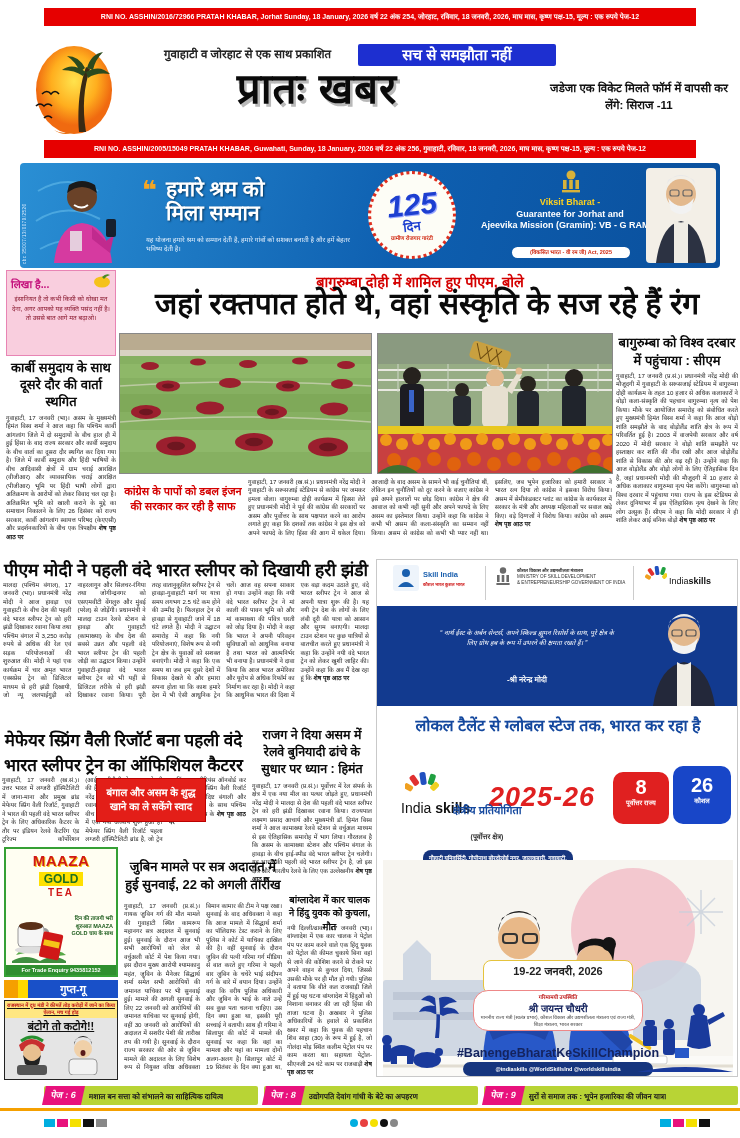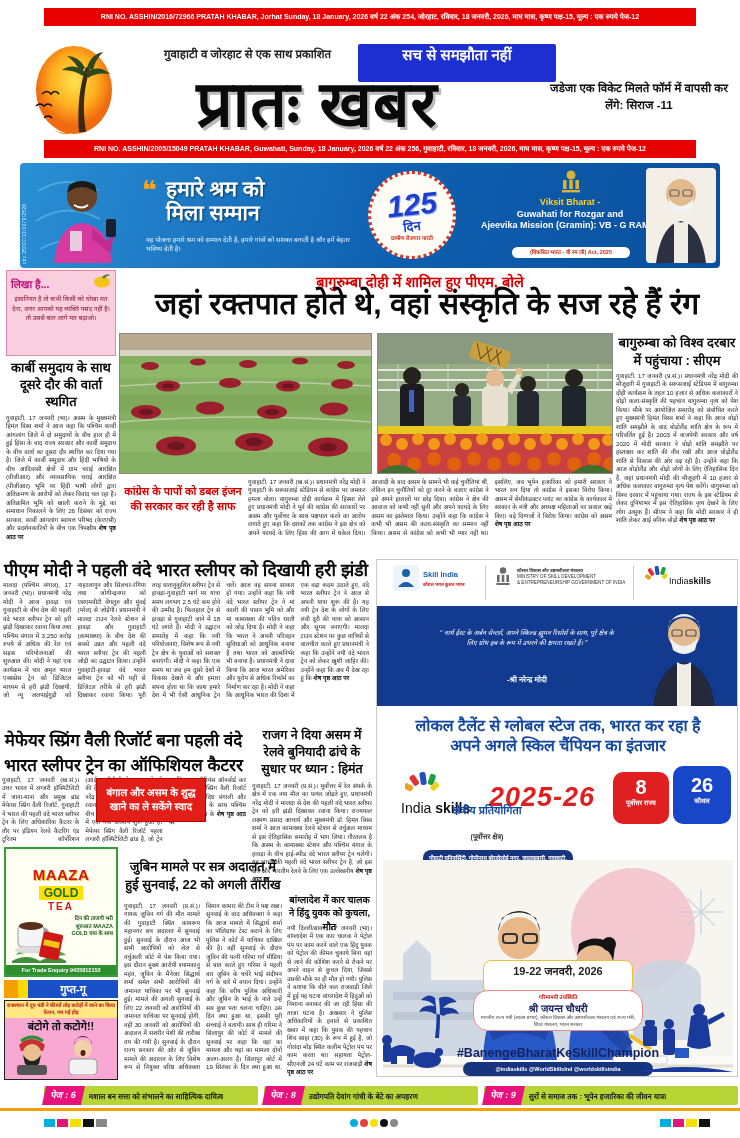--- a/index.html
+++ b/index.html
@@ -4,21 +4,21 @@
 <style>
   html,body{margin:0;padding:0;background:#e9e9e9;}
   *{box-sizing:border-box;}
   .page{position:relative;width:740px;height:1138px;background:#ffffff;margin:0 auto;
         font-family:"Liberation Sans","DejaVu Sans",sans-serif;overflow:hidden;color:#111;}
   .abs{position:absolute;}
   .rni{background:#e60000;color:#fff;font-weight:bold;font-size:7px;line-height:18px;
        text-align:center;white-space:nowrap;overflow:hidden;}
   .tagline{background:#1d2fd0;color:#fff;font-weight:bold;font-size:15px;text-align:center;
            line-height:22px;border-radius:2px;}
-  .masthead-title{font-size:64px;font-weight:900;letter-spacing:1px;color:#0a0a0a;
+  .masthead-title{font-size:42px;font-weight:900;letter-spacing:1px;color:#0a0a0a;
                   text-shadow:2.5px 2.5px 0 #b9b9b9;white-space:nowrap;}
   .publine{font-size:11.5px;font-weight:bold;color:#222;}
   .sidepromo{font-size:11.5px;font-weight:bold;color:#111;text-align:center;line-height:1.45;}
   .banner{background:linear-gradient(105deg,#2a8fd4 0%,#0e5fb0 55%,#0a4f9c 100%);border-radius:4px;overflow:hidden;}
   .banner-headline{color:#fff;font-weight:900;font-size:21px;line-height:1.15;text-shadow:1px 1px 2px #04365f;}
   .banner-sub{color:#eaf4ff;font-size:6.6px;line-height:1.4;}
   .quote-mark{color:#f5a623;font-size:26px;font-weight:900;line-height:1;}
   .badge{background:#fdfdf6;border:3px dotted #e03020;border-radius:50%;text-align:center;}
   .badge-num{color:#1d3fd0;font-weight:900;font-size:30px;font-style:italic;line-height:1;text-shadow:1px 1px 0 #9aa8ff;}
   .badge-unit{color:#1d3fd0;font-weight:900;font-size:13px;line-height:1.05;}
@@ -71,21 +71,21 @@
   .maaza{background:#fffef2;border:2px solid #35a035;overflow:hidden;}
   .maaza .m1{color:#d01818;font-weight:900;font-size:15px;letter-spacing:.5px;text-shadow:1px 1px 0 #f5c518;}
   .maaza .m2{background:#ffe000;color:#207020;font-weight:900;font-size:12px;display:inline-block;padding:0 5px;}
   .maaza .m3{color:#d01818;font-weight:900;font-size:10px;letter-spacing:2px;}
   .maaza .tg{color:#1a5a1a;font-size:5.5px;font-weight:bold;line-height:1.4;text-align:right;}
   .maaza .enq{background:#2f8f2f;color:#fff;font-size:5.5px;font-weight:bold;text-align:center;line-height:10px;}
   .guptgu{display:flex;align-items:stretch;}
   .guptgu .sq{width:14px;background:#f5a000;}
   .guptgu .sq2{width:10px;background:#ffd800;}
   .guptgu .lbl{flex:1;background:#1950c8;color:#fff;font-weight:900;font-size:11px;text-align:center;line-height:18px;}
-  .cartoon{background:#f9a8d4;border:1.5px solid #222;overflow:hidden;}
+  .cartoon{background:#e5e5e5;border:1.5px solid #222;overflow:hidden;text-decoration:underline;}
   .cartoon .cap{background:#ffe781;color:#c01818;font-size:5.2px;font-weight:bold;text-align:center;line-height:1.4;padding:1px 2px;}
   .cartoon .sp{color:#111;font-weight:900;font-size:11px;text-align:center;}
   .greenbar{background:#b8d435;display:flex;align-items:center;height:19px;border-radius:2px;}
   .pagetag{background:#e8127c;color:#fff;font-weight:900;font-size:9px;padding:0 7px;height:19px;
            line-height:19px;transform:skewX(-12deg);margin-right:6px;}
   .pagetxt{color:#1a1a1a;font-weight:bold;font-size:7.5px;white-space:nowrap;overflow:hidden;}
   .orangeline{background:#f5a000;height:3px;}
   .mark{display:inline-block;width:11px;height:8px;margin-right:2px;}
 </style>
 </head>
@@ -105,21 +105,21 @@
           </radialGradient>
         </defs>
       <ellipse cx="50" cy="48" rx="38" ry="44" fill="url(#sun)"></ellipse>
       <path d="M55 90 C53 60 57 40 62 25 L66 27 C60 45 58 65 62 90 Z" fill="#3a2a14"></path>
       <path d="M62 30 q14 -8 24 2 q-14 -2 -22 4 Z M62 30 q-14 -10 -24 -2 q13 0 21 6 Z M63 26 q4 -14 16 -16 q-8 8 -10 18 Z M61 26 q-6 -12 -18 -12 q9 6 13 16 Z" fill="#2c4a1e"></path>
       <path d="M18 52 q5 -5 9 0 q4 -5 8 0 M12 64 q4 -4 8 0 q4 -4 8 0 M20 76 q4 -4 8 0" stroke="#111" stroke-width="1.6" fill="none"></path>
       <path d="M30 88 q10 6 22 0 q-10 8 -22 0Z" fill="#e87010"></path>
     </svg>
   </div>
   <div class="abs publine" style="left:164px;top:46px;width:190px;">गुवाहाटी व जोरहाट से एक साथ प्रकाशित</div>
-  <div class="abs tagline" style="left:358px;top:44px;width:198px;height:38px;">सच से समझौता नहीं</div>
+  <div class="abs tagline" style="left:358px;top:44px;width:198px;height:22px;">सच से समझौता नहीं</div>
   <div class="abs masthead-title" style="left:92px;top:58px;width:450px;text-align:center;">प्रातः खबर</div>
   <div class="abs sidepromo" style="left:548px;top:80px;width:182px;">जडेजा एक विकेट मिलते फॉर्म में वापसी कर लेंगे: सिराज -11</div>
 
   <div class="abs rni" style="left:44px;top:140px;width:652px;height:18px;">RNI NO. ASSHIN/2005/15049 PRATAH KHABAR, Guwahati, Sunday, 18 January, 2026 वर्ष 22 अंक 256, गुवाहाटी, रविवार, 18 जनवरी, 2026, माघ मास, कृष्ण पक्ष-15, मूल्य : एक रुपये पेज-12</div>
 
   <div class="abs banner" style="left:20px;top:163px;width:700px;height:105px;">
     <div class="abs cbc" style="left:2px;top:6px;height:95px;">cbc 35007/13/0079/2526</div>
     <div class="abs" style="left:14px;top:8px;width:96px;height:92px;">
       <svg width="96" height="92" viewBox="0 0 96 92">
         <path d="M4 20 q30 -18 60 0 M2 50 q30 -20 64 -2 M6 78 q28 -16 58 -2" stroke="#6fc6ef" stroke-width="2" fill="none" opacity=".5"></path>
@@ -147,21 +147,21 @@
       <svg width="22" height="26" viewBox="0 0 22 26">
         <circle cx="11" cy="6" r="4.5" fill="#d8b23a"></circle>
         <rect x="3" y="11" width="3.6" height="9" fill="#d8b23a"></rect>
           <rect x="9.2" y="11" width="3.6" height="9" fill="#d8b23a"></rect>
           <rect x="15.4" y="11" width="3.6" height="9" fill="#d8b23a"></rect>
         <rect x="2" y="21" width="18" height="2.4" fill="#d8b23a"></rect>
       </svg>
     </div>
     <div class="abs scheme" style="left:448px;top:34px;width:204px;">
       <div class="y">Viksit Bharat -</div>
-      <div>Guwahati for Rozgar and</div>
+      <div>Guarantee for Jorhat and</div>
       <div>Ajeevika Mission (Gramin): VB - G RAM G</div>
     </div>
     <div class="abs actpill" style="left:492px;top:84px;width:118px;height:11px;">(विकसित भारत - वी रम जी) Act, 2025</div>
     <div class="abs" style="left:626px;top:5px;width:70px;height:95px;">
       <svg width="70" height="95" viewBox="0 0 70 95">
         <rect x="0" y="0" width="70" height="95" rx="4" fill="#f3efe7"></rect>
         <circle cx="35" cy="26" r="15" fill="#e3b98e"></circle>
         <path d="M20 22 a15 15 0 0 1 30 0 l-2 -10 q-13 -8 -26 0 Z" fill="#e8e8e8"></path>
         <path d="M22 30 q13 16 26 0 l-3 12 q-10 8 -20 0 Z" fill="#f2f2f2"></path>
         <rect x="24" y="22" width="9" height="6" rx="2" fill="none" stroke="#666" stroke-width="1.2"></rect>
@@ -331,21 +331,21 @@
   </div>
   <div class="abs redbox" style="left:96px;top:778px;width:110px;height:44px;">बंगाल और असम के शुद्ध खाने का ले सकेंगे स्वाद</div>
 
   <div class="abs storyhead" style="left:252px;top:727px;width:120px;font-size:12.5px;line-height:1.35;">राजग ने दिया असम में रेलवे बुनियादी ढांचे के सुधार पर ध्यान : हिमंत</div>
   <div class="abs body-txt" style="left:252px;top:782px;width:120px;height:124px;">
     <span>गुवाहाटी, 17 जनवरी (प्र.सं.)। पूर्वोत्तर में रेल संपर्क के क्षेत्र में एक नया मील का पत्थर जोड़ते हुए, प्रधानमंत्री नरेंद्र मोदी ने मालदा से देश की पहली वंदे भारत स्लीपर ट्रेन को हरी झंडी दिखाकर रवाना किया। राज्यपाल लक्ष्मण प्रसाद आचार्य और मुख्यमंत्री डॉ. हिमंत बिस्व शर्मा ने आज कामाख्या रेलवे स्टेशन से वर्चुअल माध्यम से इस ऐतिहासिक समारोह में भाग लिया। गौरतलब है कि असम के कामाख्या स्टेशन और पश्चिम बंगाल के हावड़ा के बीच हाई-स्पीड वंदे भारत स्लीपर ट्रेन चलेगी। यह भारत की पहली वंदे भारत स्लीपर ट्रेन है, जो इस क्षेत्र और भारतीय रेलवे के लिए एक उल्लेखनीय</span>
     <span class="jump">शेष पृष्ठ आठ पर</span>
   </div>
 
   <div class="abs maaza" style="left:4px;top:847px;width:114px;height:130px;">
-    <div style="text-align:center;padding-top:17px;">
+    <div style="text-align:center;padding-top:3px;">
       <div class="m1">MAAZA</div>
       <div class="m2">GOLD</div>
       <div class="m3">TEA</div>
     </div>
     <div class="abs" style="left:4px;top:62px;">
       <svg width="58" height="52" viewBox="0 0 58 52">
         <path d="M2 50 q14 -8 28 0 q14 -8 26 0 l0 2 l-54 0 Z" fill="#3f8f3f"></path>
         <path d="M6 44 q8 -10 18 -4 Z M40 46 q8 -10 16 -2 Z" fill="#58a848"></path>
         <rect x="8" y="14" width="26" height="22" rx="4" fill="#f5f5f5" stroke="#999"></rect>
         <ellipse cx="21" cy="15" rx="12" ry="4" fill="#5a3018"></ellipse>
@@ -450,21 +450,20 @@
           <rect x="33" y="20" width="10" height="6" rx="2" fill="none" stroke="#555" stroke-width="1.2"></rect>
           <rect x="47" y="20" width="10" height="6" rx="2" fill="none" stroke="#555" stroke-width="1.2"></rect>
           <path d="M14 96 q6 -40 31 -44 q25 4 31 44 Z" fill="#23283a"></path>
           <path d="M38 52 q7 5 14 0 l0 44 l-14 0 Z" fill="#f0ede5"></path>
         </svg>
       </div>
     </div>
 
     <div class="abs skill-head" style="left:10px;top:156px;width:342px;">
       <div>लोकल टैलेंट से ग्लोबल स्टेज तक, भारत कर रहा है</div>
-      <div>अपने अगले स्किल चैंपियन का इंतजार</div>
     </div>
 
     <div class="abs" style="left:28px;top:210px;">
       <svg width="34" height="30" viewBox="0 0 34 30">
         <g>
             <rect x="15" y="2" width="6" height="13" rx="2" fill="#2050c0" transform="rotate(-8 18 8)"></rect>
             <rect x="6" y="5" width="6" height="11" rx="2" fill="#e03030" transform="rotate(-35 9 10)"></rect>
             <rect x="24" y="4" width="6" height="11" rx="2" fill="#20a040" transform="rotate(18 27 9)"></rect>
             <rect x="0" y="13" width="6" height="9" rx="2" fill="#f0a020" transform="rotate(-60 3 17)"></rect>
             <rect x="27" y="12" width="6" height="9" rx="2" fill="#f0d020" transform="rotate(45 30 16)"></rect>

